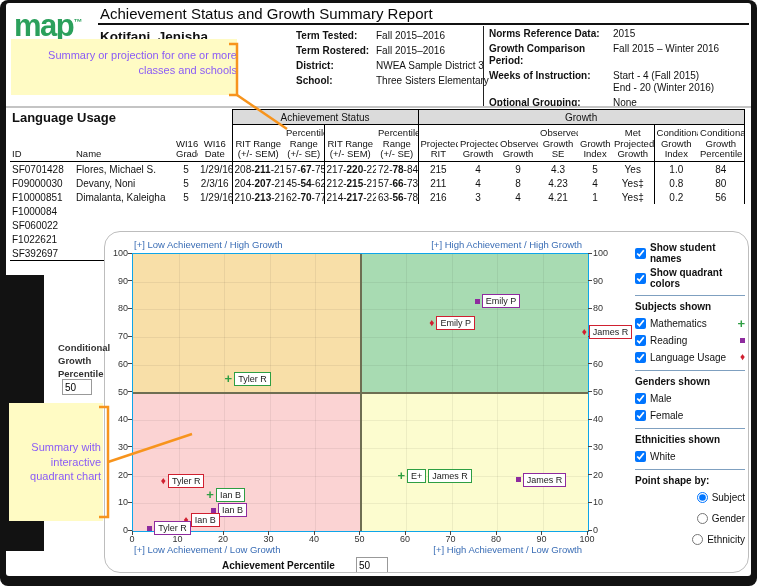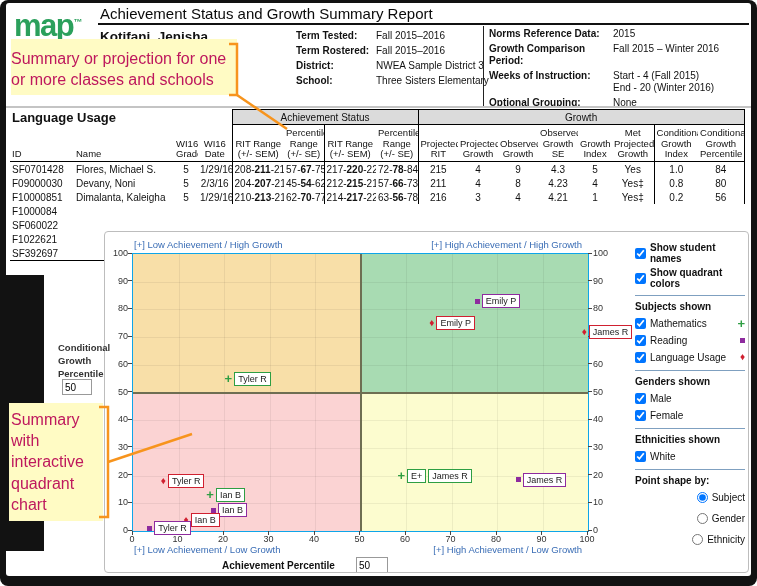--- a/index.html
+++ b/index.html
@@ -22,21 +22,21 @@
   .info .row{display:flex;margin-bottom:3px;}
   .info .lbl{font-weight:bold;flex:0 0 auto;}
   .terms{left:290px;top:27px;}
   .terms .lbl{width:80px;}
   .norms{left:483px;top:25px;}
   .norms .lbl{width:124px;}
   .vdiv{left:477px;top:23px;width:1px;height:80px;background:#222;}
   .gray-rule{left:0;top:103px;width:745px;height:2px;background:#C4C4C4;}
 
   
-  .callout{background:#FFFBC4;color:#be185d;text-align:left;font-size:16px;line-height:1.32;z-index:5;}
+  .callout{background:#FFFBC4;color:#8b5cf6;text-align:right;font-size:11px;line-height:1.32;z-index:5;}
   .callout-top{left:5px;top:36px;width:226px;height:56px;padding-top:9px;box-sizing:border-box;}
   .callout-left{left:3px;top:400px;width:94px;height:118px;display:flex;align-items:center;justify-content:center;padding:2px;box-sizing:border-box;}
   .black-band{left:0;top:272px;width:38px;height:276px;background:#121212;z-index:1;}
   .overlay-svg{left:0;top:0;width:745px;height:573px;z-index:6;pointer-events:none;}
 
   
   .rpt-table{position:absolute;left:4px;top:106px;width:734px;border-collapse:collapse;table-layout:fixed;
              font-size:10px;color:#111;z-index:0;}
   .rpt-table th,.rpt-table td{padding:0 2px;overflow:hidden;white-space:nowrap;}
   .sect-title{font-size:13px;font-weight:bold;text-align:left;vertical-align:top;padding-left:4px;}
@@ -47,21 +47,21 @@
   .colhead th.l{text-align:left;}
   .rpt-table tbody td{height:14px;text-align:center;font-size:10px;}
   .rpt-table td.l{text-align:left;}
   .bl{border-left:1px solid #000;}
   .br{border-right:1px solid #000;}
   .mid{font-weight:bold;}
   .last-row td{border-bottom:1px solid #000;}
 
   
   .chart-panel{left:98px;top:228px;width:645px;height:342px;background:#fff;border:1px solid #BDBDBD;
-               border-radius:4px;box-sizing:border-box;z-index:2;overflow:hidden;}
+               border-radius:16px;box-sizing:border-box;z-index:2;overflow:hidden;}
   .plot{position:absolute;left:27px;top:21px;width:455px;height:277px;border:1px solid #0ea5e9;}
   .quad{position:absolute;width:50%;height:50%;}
   .gridline{position:absolute;background:rgba(0,0,0,0.06);}
   .div-h{position:absolute;left:0;top:calc(50% - 1px);width:100%;height:2px;background:#6e6e52;z-index:2;}
   .div-v{position:absolute;top:0;left:calc(50% - 1px);height:100%;width:2px;background:#6e6e52;z-index:2;}
   .tick-label{position:absolute;font-size:9px;color:#333;}
   .tick-dash{position:absolute;background:#444;}
   .quad-label{position:absolute;font-size:9.5px;color:#3A6DB5;z-index:4;}
   .pt{position:absolute;display:flex;align-items:center;gap:2px;transform:translate(-4px,-50%);z-index:3;white-space:nowrap;}
   .pt-label{font-size:9px;line-height:10px;padding:1px 3px;background:#fff;border:1.5px solid;color:#222;}

